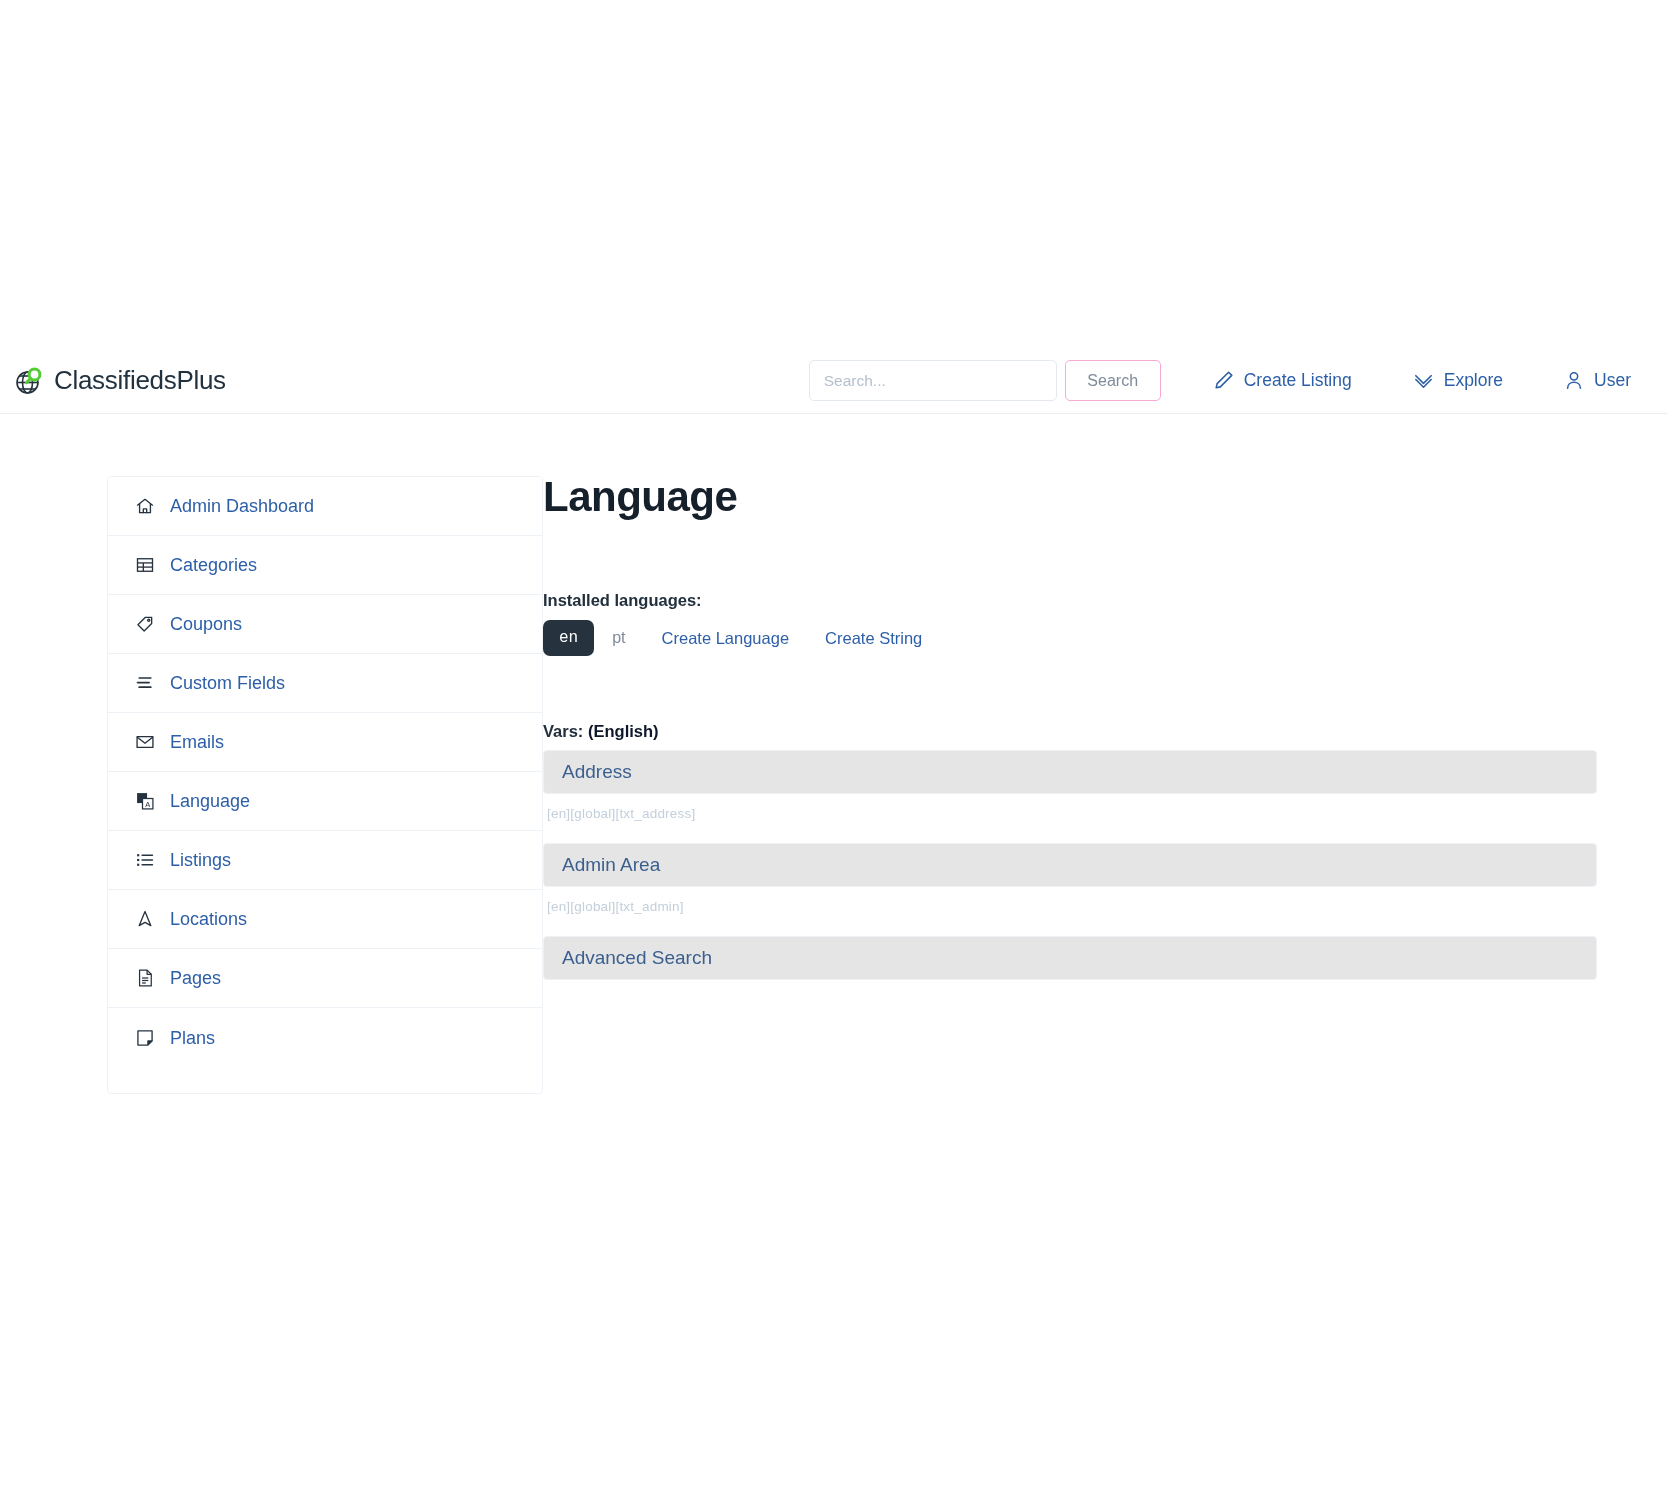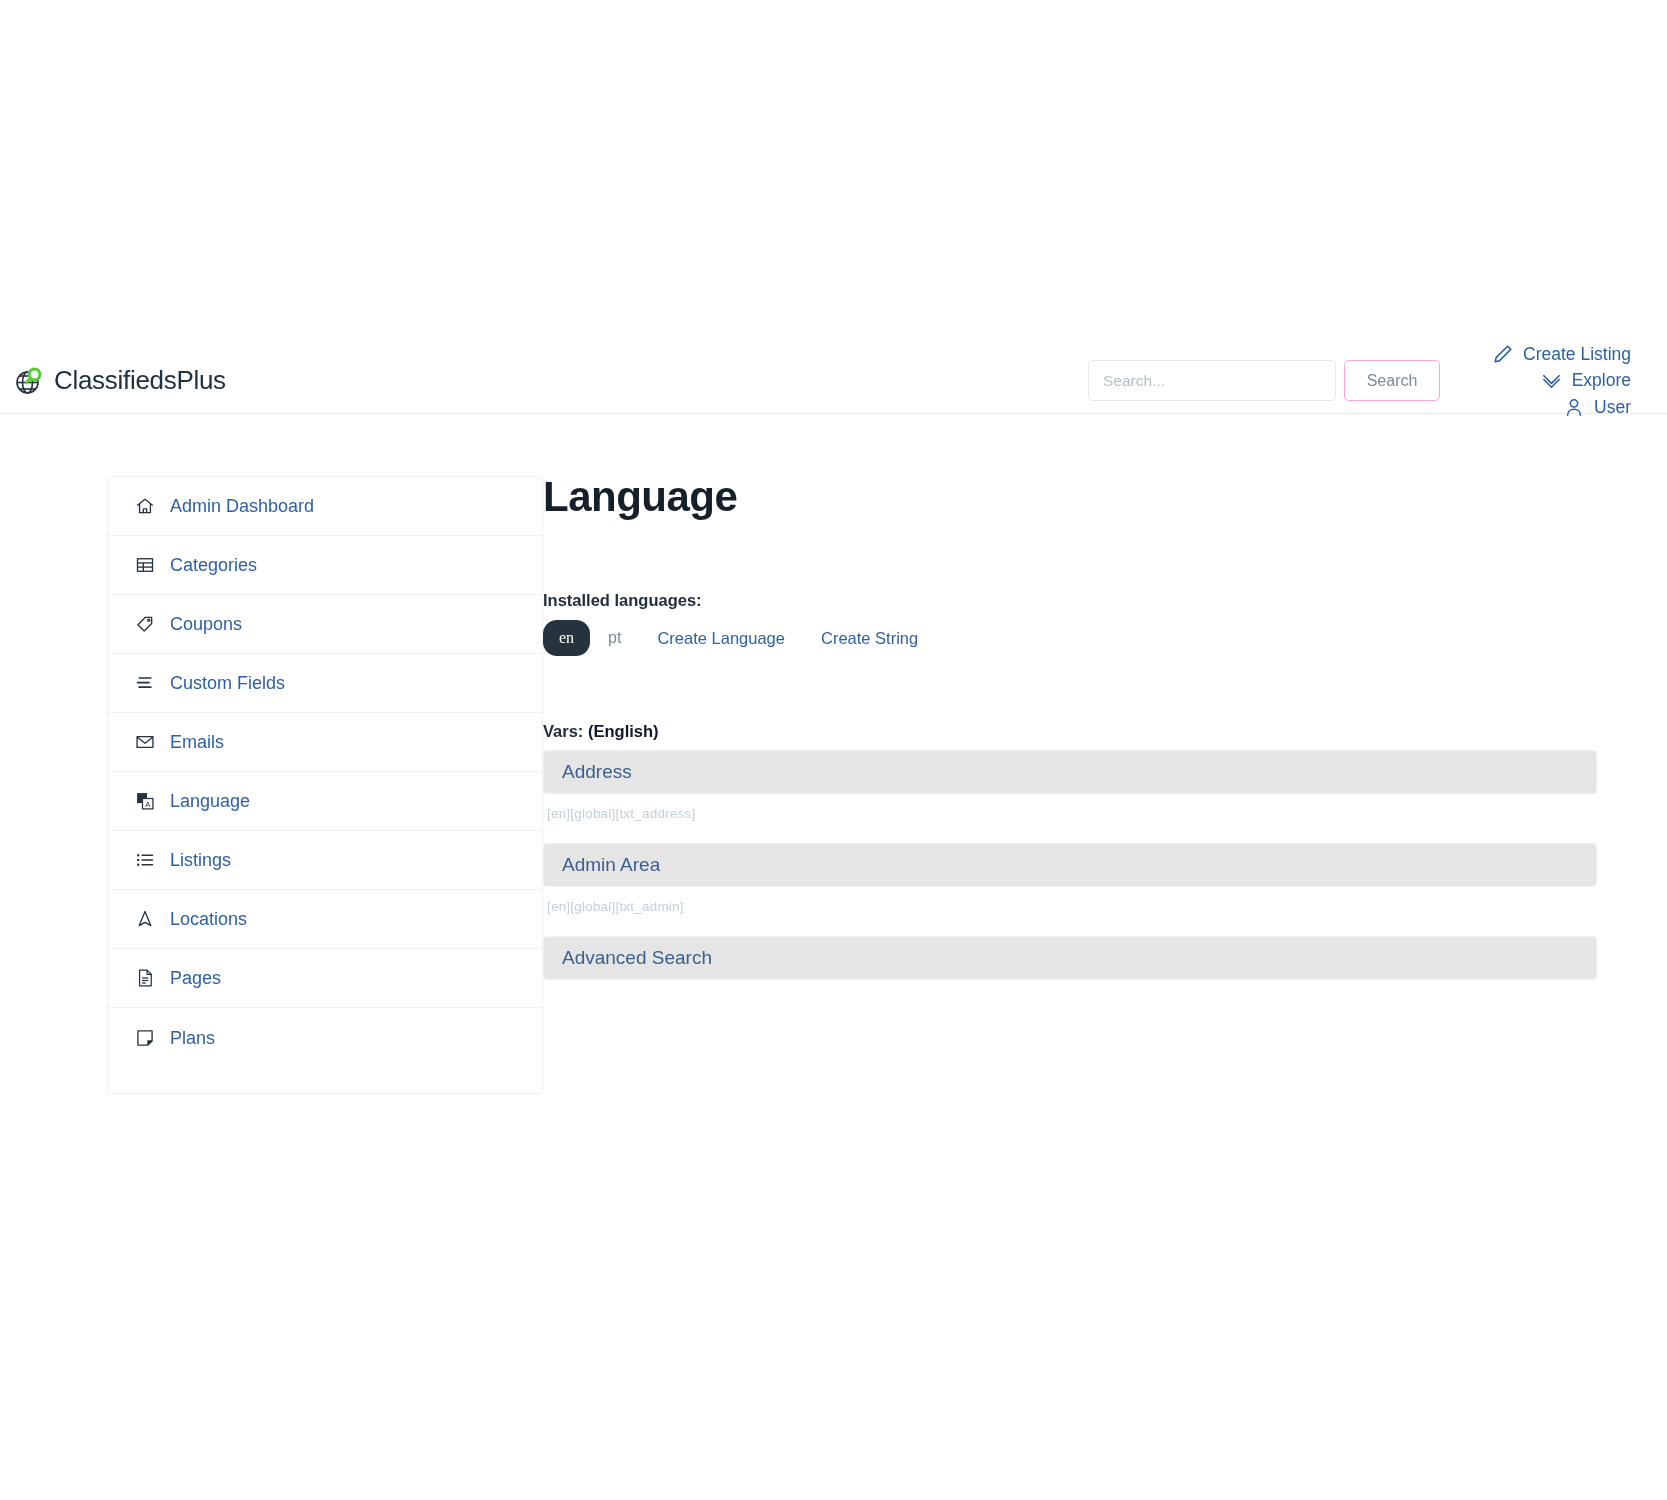--- a/index.html
+++ b/index.html
@@ -66,24 +66,23 @@
     background: #ffffff;
     color: #7d8b9a;
     font-size: 16px;
     font-family: "Liberation Sans", sans-serif;
     cursor: pointer;
     padding: 0 14px;
   }
 
   .nav-links {
     display: flex;
-    align-items: flex-end;
-    gap: 4px;
+    align-items: flex-start;
+    gap: 16px;
     margin-left: 30px;
-    flex-direction: column;
   }
   .nav-link {
     display: flex;
     align-items: center;
     gap: 9px;
     padding: 0 22px;
     color: #2d5fa8;
     font-size: 17.5px;
     text-decoration: none;
     white-space: nowrap;
@@ -143,26 +142,26 @@
   .lang-row {
     display: flex;
     align-items: center;
     gap: 0px;
     margin-top: 10px;
   }
   .lang-pill {
     background: #26333f;
     color: #ffffff;
     font-size: 16px;
-    border-radius: 14px;
+    border-radius: 7px;
     padding: 10px 16px;
     line-height: 1;
     border: none;
     cursor: pointer;
-    font-family: Liberation Serif, serif;
+    font-family: Liberation Mono, monospace;
   }
   .lang-plain {
     color: #7d8b9a;
     font-size: 16px;
     padding: 10px 18px;
     text-decoration: none;
     cursor: pointer;
     line-height: 1;
   }
   .lang-link {

